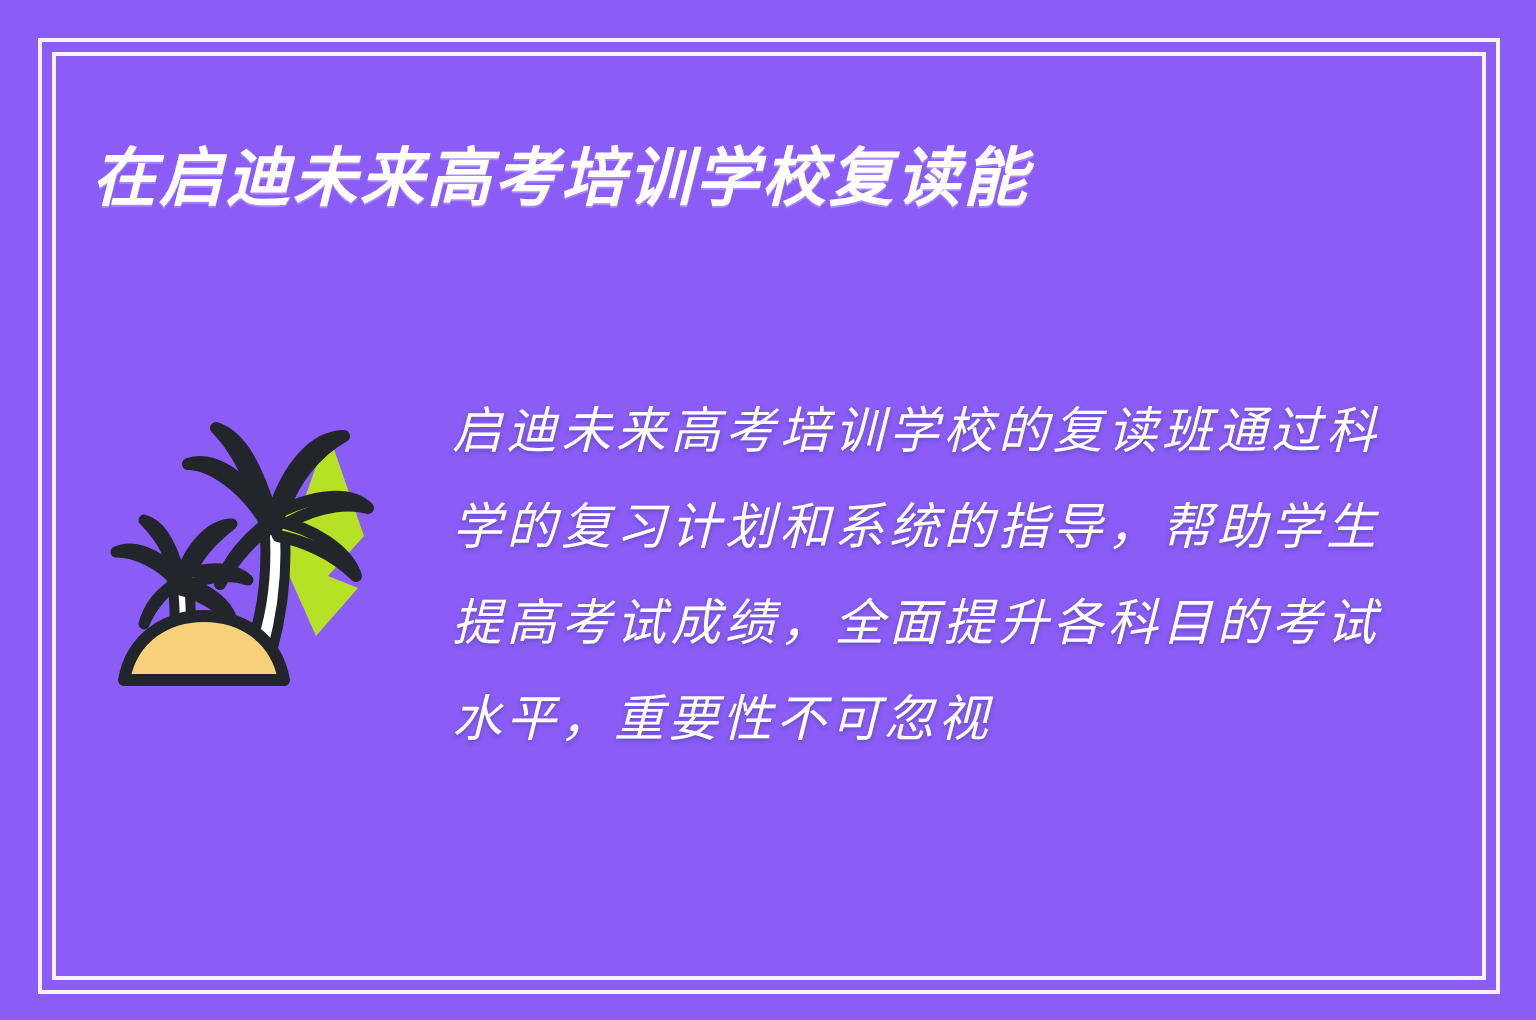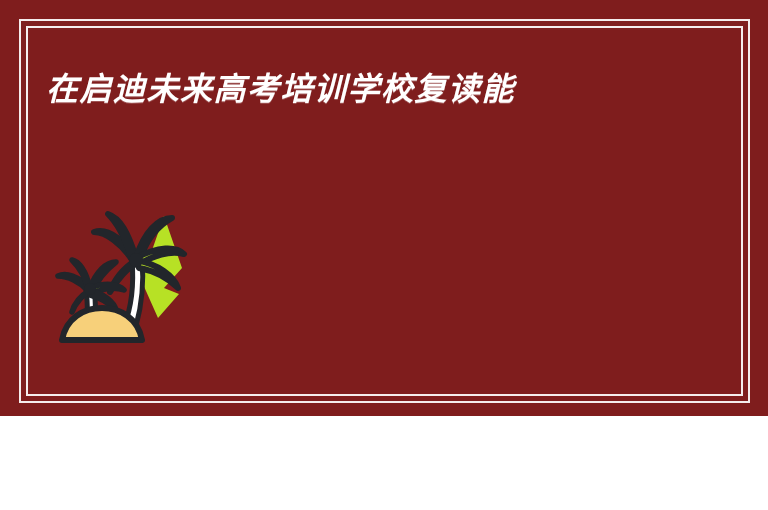--- a/index.html
+++ b/index.html
@@ -10,22 +10,22 @@
   body {
     width: 768px;
     height: 510px;
     overflow: hidden;
     font-family: "DejaVu Sans", "Liberation Sans", sans-serif;
   }
 
   .card {
     position: relative;
     width: 768px;
-    height: 416px;
-    background: #7f1d1d;
+    height: 510px;
+    background: #8b5cf6;
     box-sizing: border-box;
     overflow: hidden;
   }
 
   
   .frame-outer {
     position: absolute;
     left: 19px;
     top: 19px;
     right: 18px;
@@ -145,16 +145,17 @@
           <path d="M44 90 C60 84 72 86 78 92 C66 88 54 92 46 96 Z"></path>
           <path d="M44 92 C58 96 68 104 70 112 C62 104 52 99 44 97 Z"></path>
           <path d="M44 92 C34 98 28 106 26 114 C30 104 38 96 43 94 Z"></path>
         </g>
         <circle cx="44" cy="91" r="6" fill="#22262b"></circle>
 
         <path d="M16 142 C20 120 38 110 56 110 C74 110 92 120 96 142 Z" fill="#f7d07a" stroke="#22262b" stroke-width="6" stroke-linejoin="round" stroke-linecap="round"></path>
       </svg>
     </div>
 
+    <p class="description">启迪未来高考培训学校的复读班通过科学的复习计划和系统的指导，帮助学生提高考试成绩，全面提升各科目的考试水平，重要性不可忽视</p>
 
   </div>
 
 </div>
 
 </body></html>

